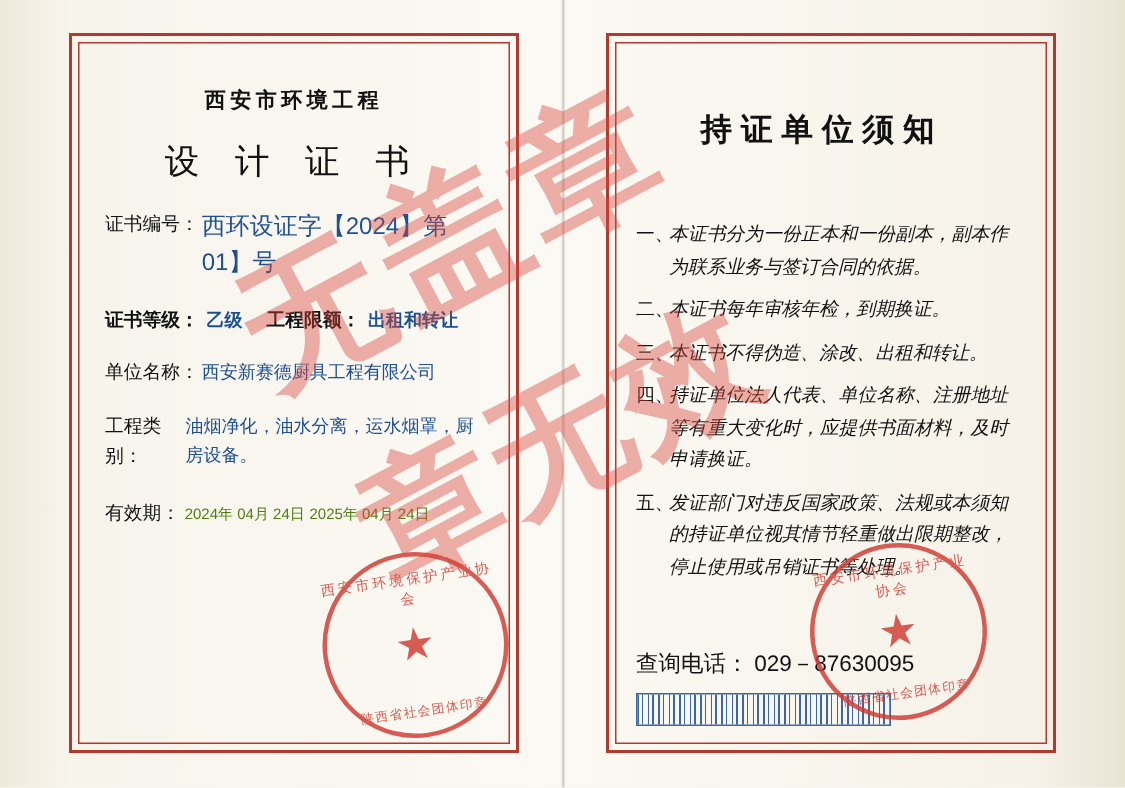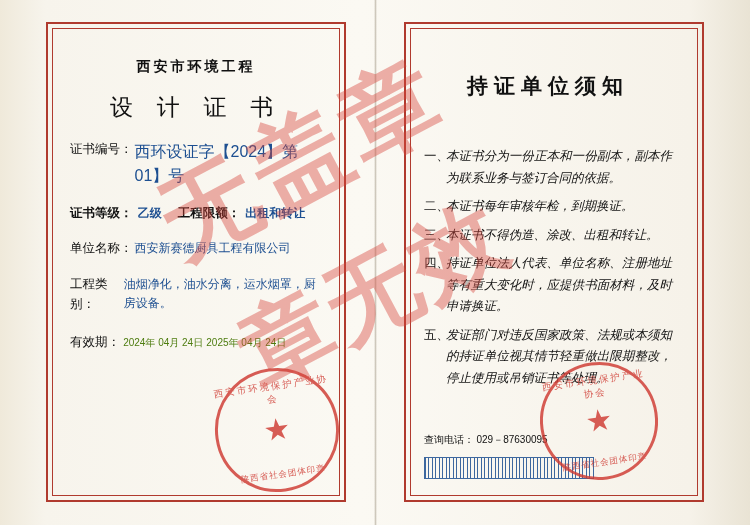--- a/index.html
+++ b/index.html
@@ -110,21 +110,21 @@
     display:flex;
     font-size:12.5px;
     line-height:1.72;
     color:#111;
     margin-bottom:7px;
   }
   .notice-item .num{width:22px;flex:none;}
   .notice-item .txt{flex:1;text-align:justify;font-style:italic;}
   .hotline{
     margin-top:44px;
-    font-size:10px;
+    font-size:15px;
     color:#111;
   }
   .hotline .val{font-family:"Liberation Sans","DejaVu Sans",sans-serif;color:#111;}
   .barcode-box{
     margin-top:10px;
     width:168px;height:20px;
     border:1px solid #1d4f91;
     background:repeating-linear-gradient(90deg,#1d4f91 0 1px,transparent 1px 3px,#1d4f91 3px 4px,transparent 4px 7px);
     opacity:.85;
   }

